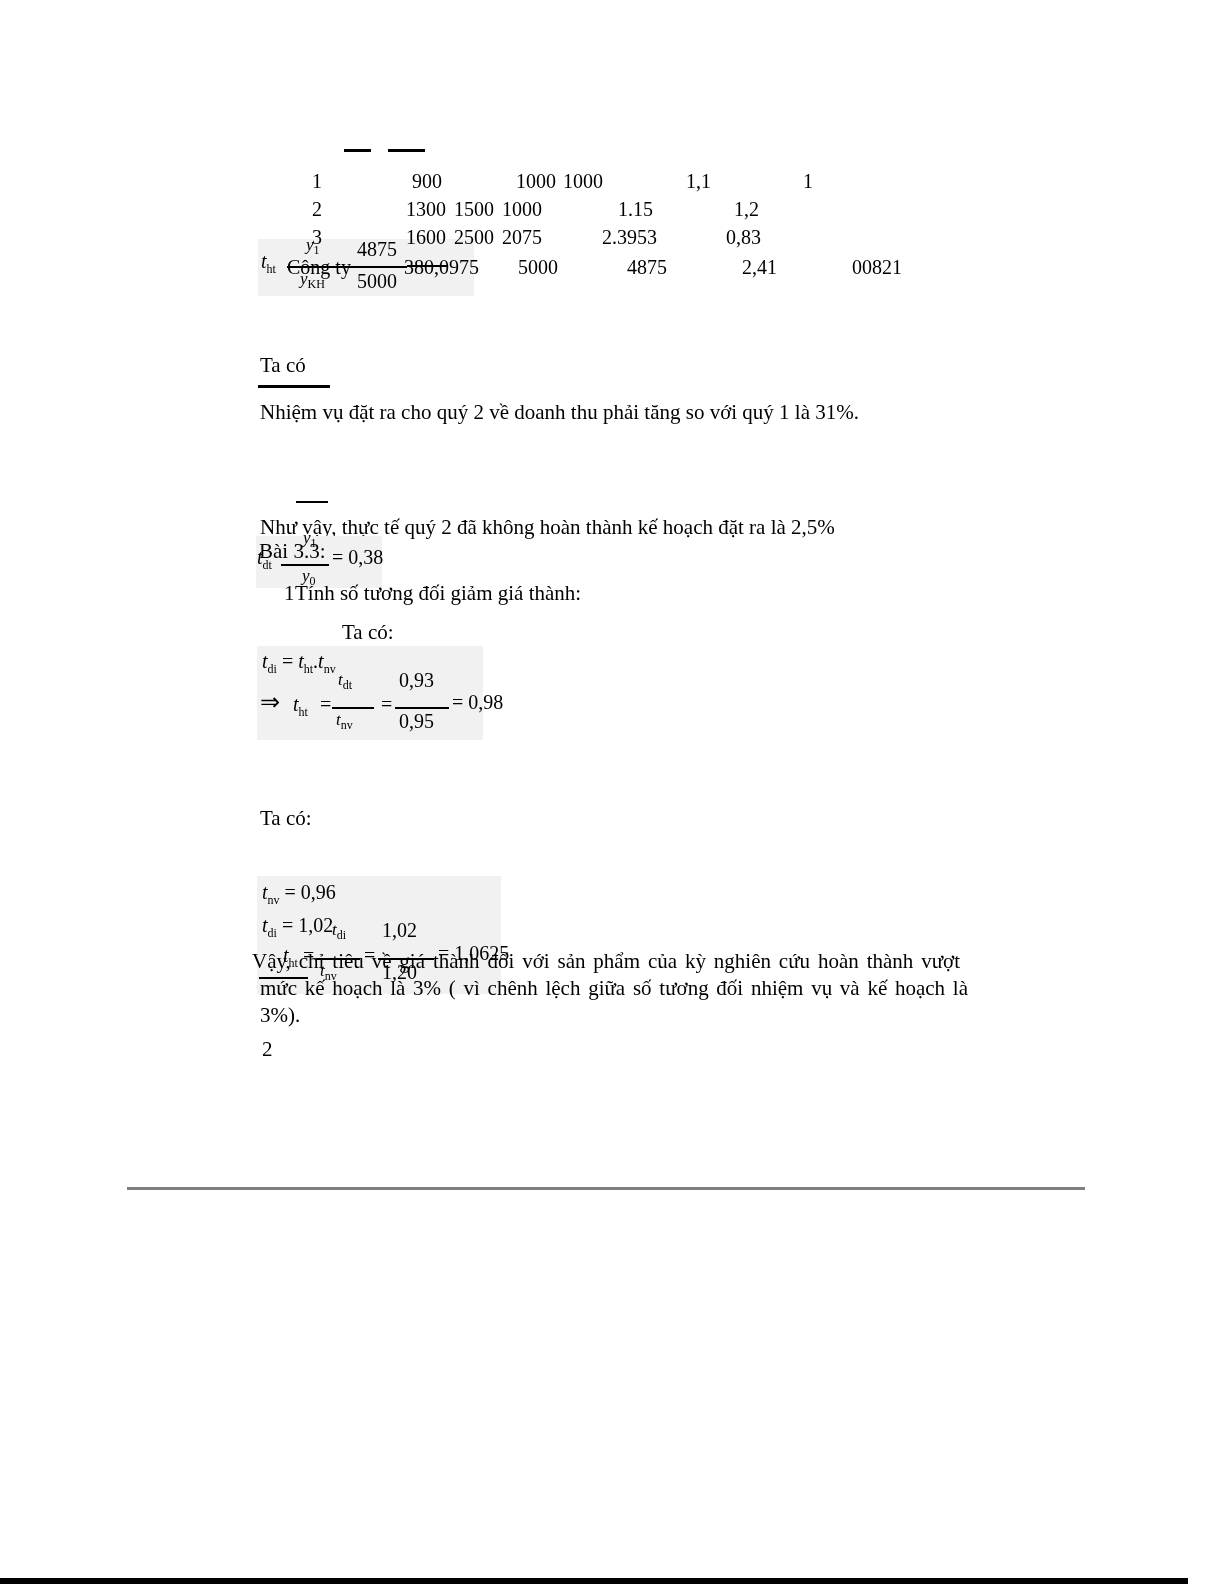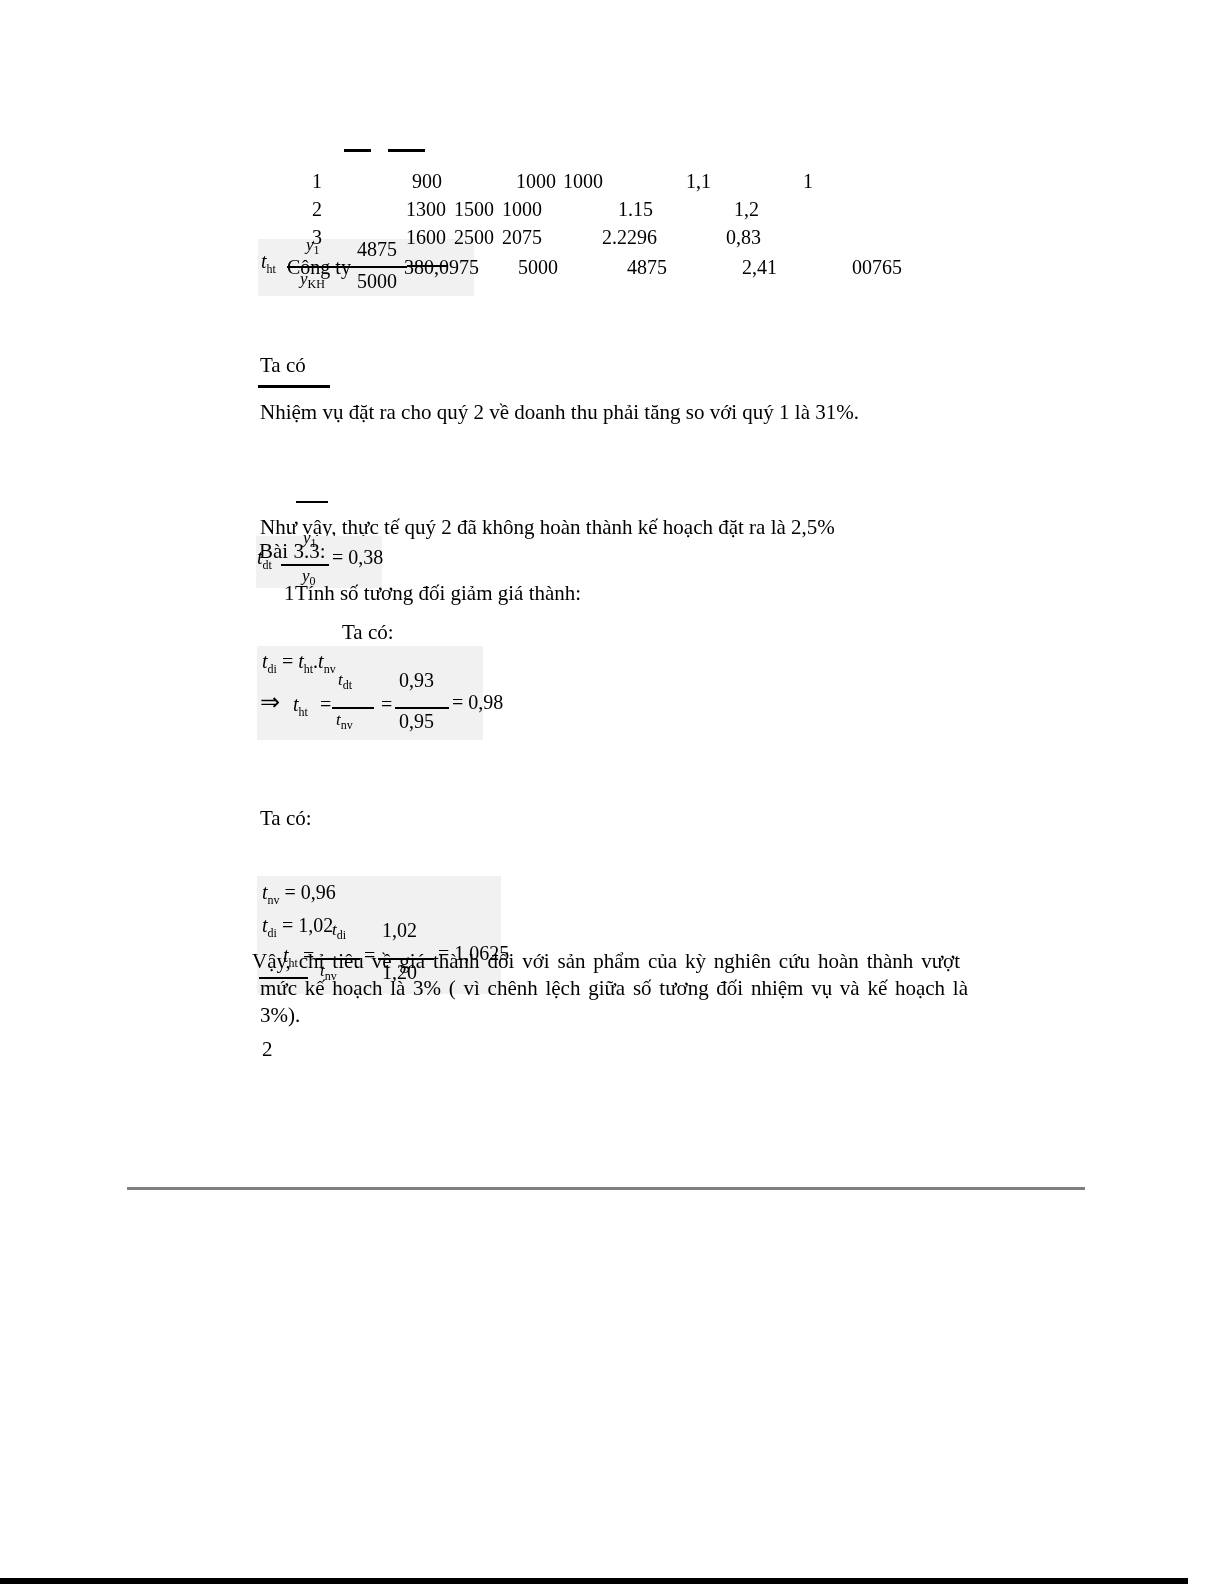--- a/index.html
+++ b/index.html
@@ -43,29 +43,29 @@
 <span class="abs t" style="left:406px;top:198px">1300</span>
 <span class="abs t" style="left:454px;top:198px">1500</span>
 <span class="abs t" style="left:502px;top:198px">1000</span>
 <span class="abs t" style="left:618px;top:198px">1.15</span>
 <span class="abs t" style="left:734px;top:198px">1,2</span>
 
 <span class="abs t" style="left:312px;top:226px">3</span>
 <span class="abs t" style="left:406px;top:226px">1600</span>
 <span class="abs t" style="left:454px;top:226px">2500</span>
 <span class="abs t" style="left:502px;top:226px">2075</span>
-<span class="abs t" style="left:602px;top:226px">2.2296</span>
+<span class="abs t" style="left:602px;top:226px">2.3953</span>
 <span class="abs t" style="left:726px;top:226px">0,83</span>
 
 <span class="abs t" style="left:287px;top:256px">Công ty</span>
 <span class="abs t" style="left:404px;top:256px">380,0975</span>
 <span class="abs t" style="left:518px;top:256px">5000</span>
 <span class="abs t" style="left:627px;top:256px">4875</span>
 <span class="abs t" style="left:742px;top:256px">2,41</span>
-<span class="abs t" style="left:852px;top:256px">00765</span>
+<span class="abs t" style="left:852px;top:256px">00821</span>
 
 <span class="abs f20" style="left:261px;top:250px"><i class="vr">t</i><sub>ht</sub></span>
 <span class="abs f17" style="left:306px;top:236px"><i class="vr">y</i><sub>1</sub></span>
 <div class="bar" style="left:287px;top:266px;width:70px"></div>
 <span class="abs f17" style="left:300px;top:270px"><i class="vr">y</i><sub>KH</sub></span>
 <span class="abs f20" style="left:357px;top:238px">4875</span>
 <div class="bar" style="left:353px;top:266px;width:54px"></div>
 <span class="abs f20" style="left:357px;top:270px">5000</span>
 <div class="bar" style="left:407px;top:265px;width:40px"></div>
 

